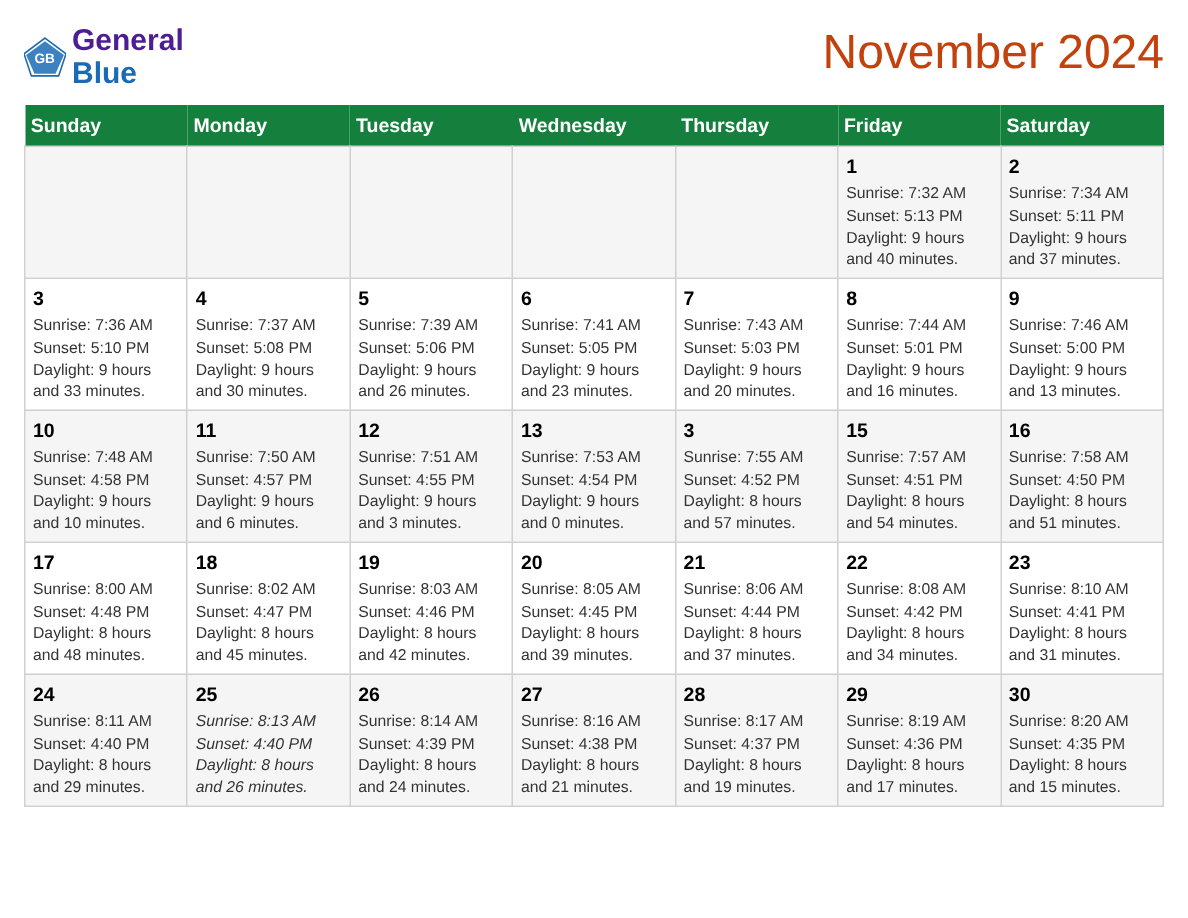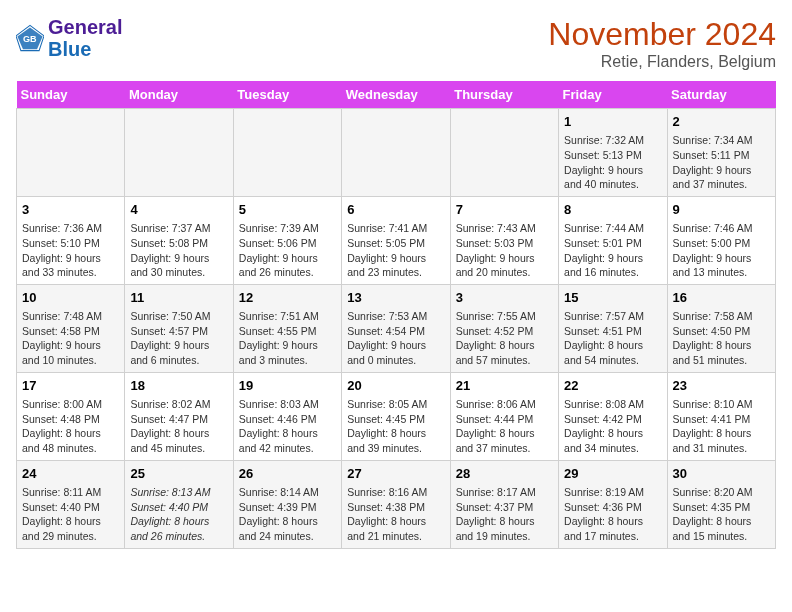--- a/index.html
+++ b/index.html
@@ -43,21 +43,21 @@
     .location-title {
       font-size: 16px;
       color: #555;
     }
     table {
       width: 100%;
       border-collapse: collapse;
       font-size: 11px;
     }
     thead tr th {
-      background-color: #d946ef;
+      background-color: #15803d;
       color: #fff;
       padding: 6px 4px;
       text-align: left;
       font-size: 13px;
       font-weight: bold;
     }
     tbody tr td {
       vertical-align: top;
       padding: 4px 5px;
       border: 1px solid #d0d0d0;
@@ -95,21 +95,20 @@
       <polygon points="20,2 40,17 33,38 7,38 0,17" fill="none" stroke="#1a6bb5" stroke-width="1.5"></polygon>
       <text x="10" y="26" font-size="13" fill="white" font-weight="bold">GB</text>
     </svg>
     <div class="logo-text">
       <span class="logo-general">General</span><br>
       <span class="logo-blue">Blue</span>
     </div>
   </div>
   <div class="title-area">
     <div class="month-title">November 2024</div>
-    <div class="location-title">Retie, Flanders, Belgium</div>
   </div>
 </div>
 
 <table>
   <thead>
     <tr id="weekday-header">
     <th>Sunday</th>
         <th>Monday</th>
         <th>Tuesday</th>
         <th>Wednesday</th>

